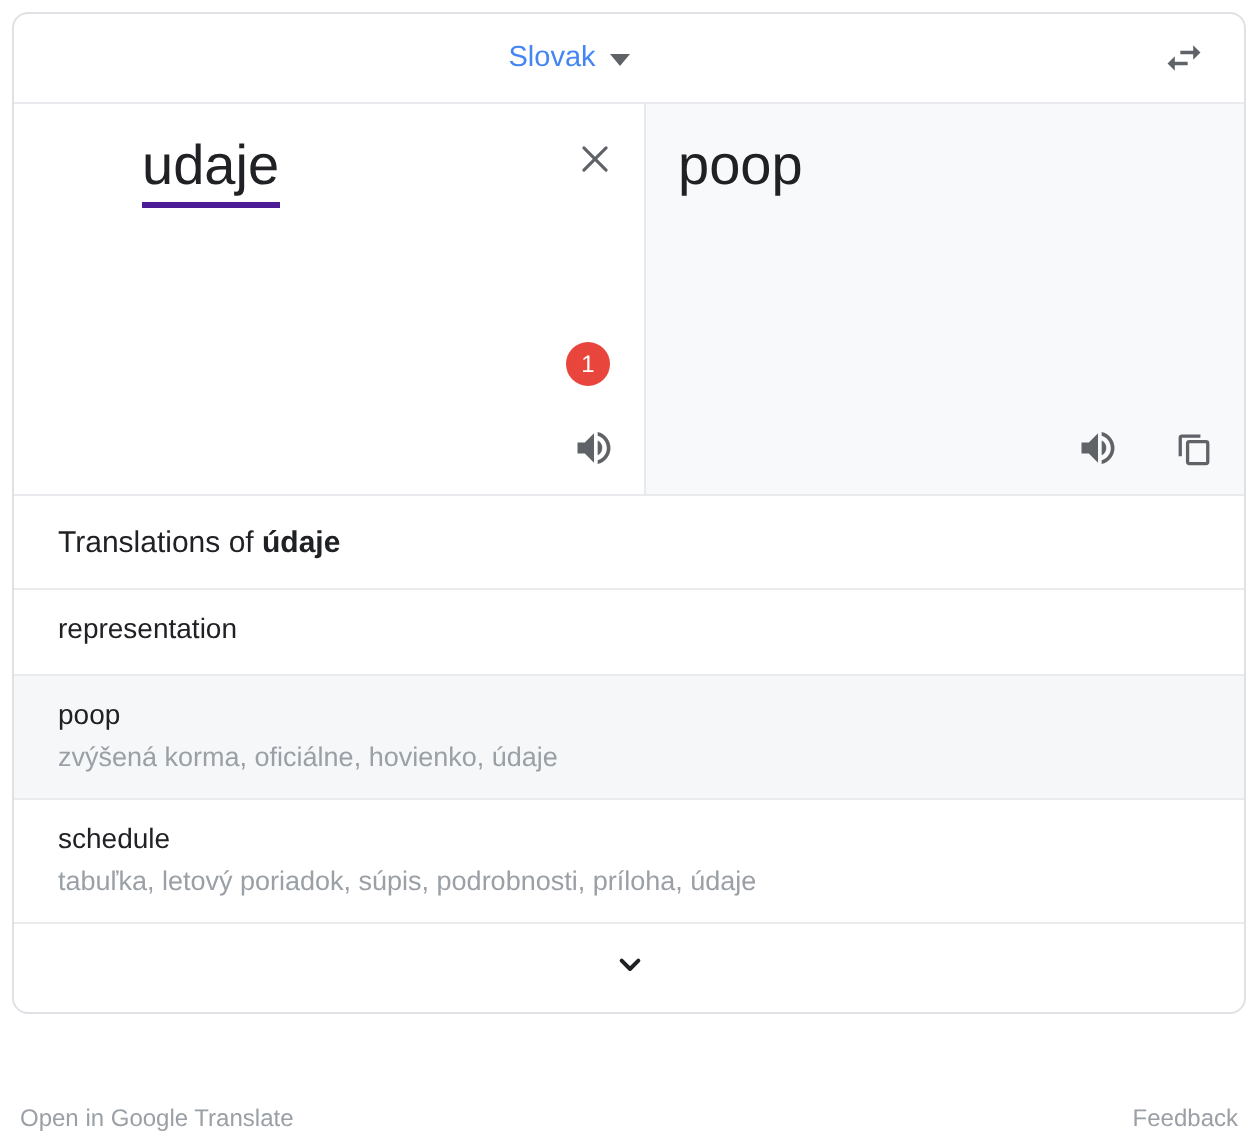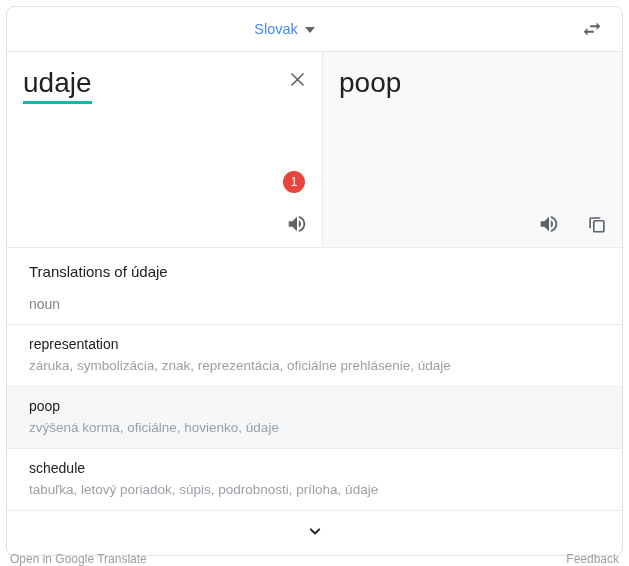--- a/index.html
+++ b/index.html
@@ -99,22 +99,23 @@
   .pane-text {
     font-size: 28px;
     line-height: 34px;
     color: #202124;
     font-weight: 400;
     display: inline-block;
     max-width: 240px;
     word-wrap: break-word;
   }
   .pane-text.misspelled {
-    border-bottom: 3px solid #14b8a6;
+    border-bottom: 3px solid #4c1d95;
     padding-bottom: 1px;
+    margin-left: 48px;
   }
 
   .clear-btn {
     position: absolute;
     top: 14px;
     right: 12px;
     width: 26px;
     height: 26px;
     display: flex;
     align-items: center;
@@ -157,21 +158,21 @@
     color: #5f6368;
   }
 
   
   .tr-header {
     padding: 14px 18px 12px 22px;
     font-size: 15px;
     color: #202124;
     line-height: 20px;
   }
-  .tr-header b { font-weight: 400; }
+  .tr-header b { font-weight: 700; }
 
   .pos-label {
     padding: 0 18px 10px 22px;
     font-size: 14px;
     color: #80868b;
     line-height: 20px;
   }
 
   .tr-row {
     border-top: 1px solid #ebebeb;
@@ -289,25 +290,23 @@
         </span>
       </div>
     </div>
   </div>
 
   <div class="tr-block">
     <div class="tr-header">
       <span>Translations of </span><b>údaje</b>
     </div>
 
-    <div class="pos-label">noun</div>
 
     <div class="tr-row">
       <div class="tr-word">representation</div>
-      <div class="tr-syn">záruka, symbolizácia, znak, reprezentácia, oficiálne prehlásenie, údaje</div>
     </div>
 
     <div class="tr-row active">
       <div class="tr-word">poop</div>
       <div class="tr-syn">zvýšená korma, oficiálne, hovienko, údaje</div>
     </div>
 
     <div class="tr-row">
       <div class="tr-word">schedule</div>
       <div class="tr-syn">tabuľka, letový poriadok, súpis, podrobnosti, príloha, údaje</div>

